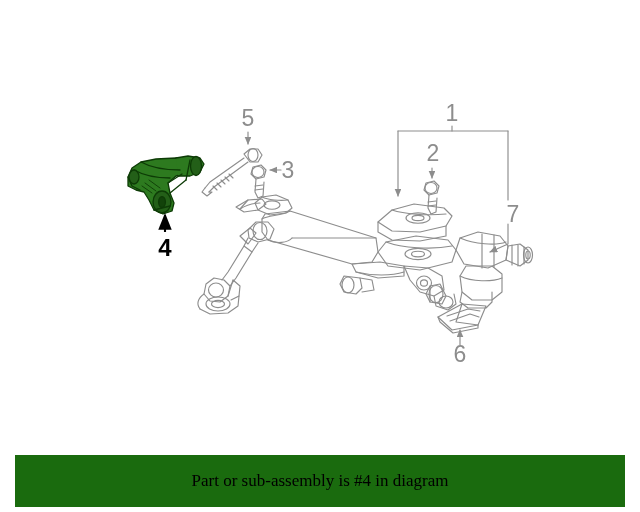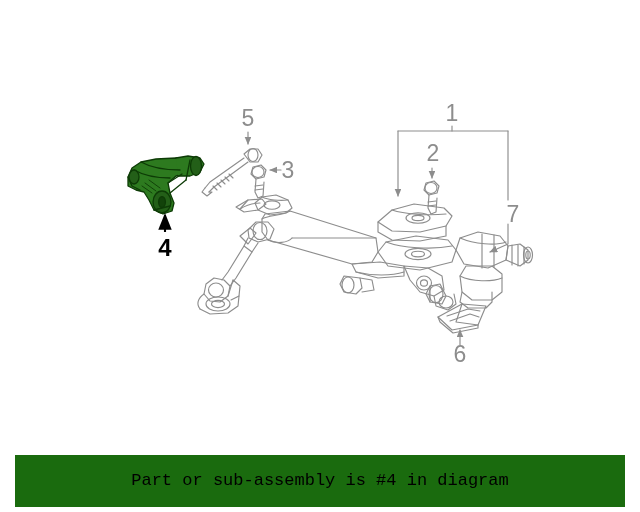--- a/index.html
+++ b/index.html
@@ -53,21 +53,21 @@
     height: 52px;
     background: #1a6b0e;
     display: flex;
     flex-direction: column;
     align-items: center;
     justify-content: center;
     box-sizing: border-box;
   }
   .notice-line {
     color: #000000;
-    font-family: Liberation Mono, monospace;
+    font-family: Liberation Serif, serif;
     font-size: 17px;
     line-height: 22px;
     text-align: left;
     white-space: nowrap;
   }
 </style>
 </head>
 <body>
 
 <div id="diagram-stage">

